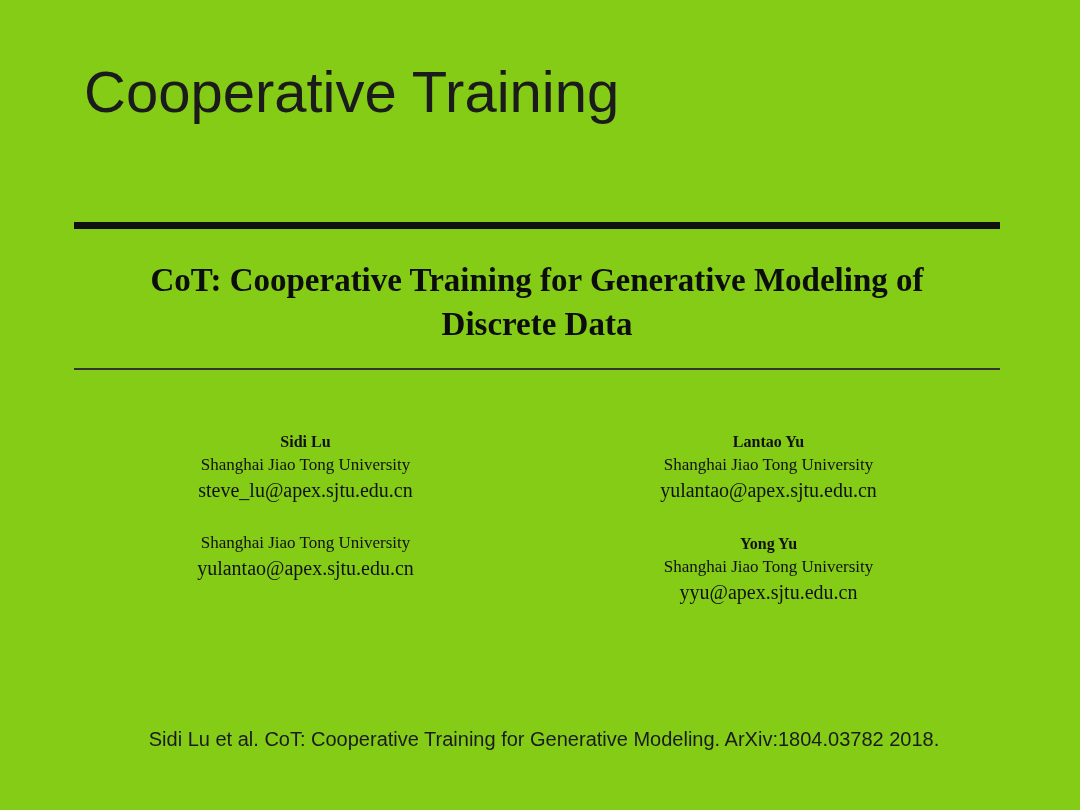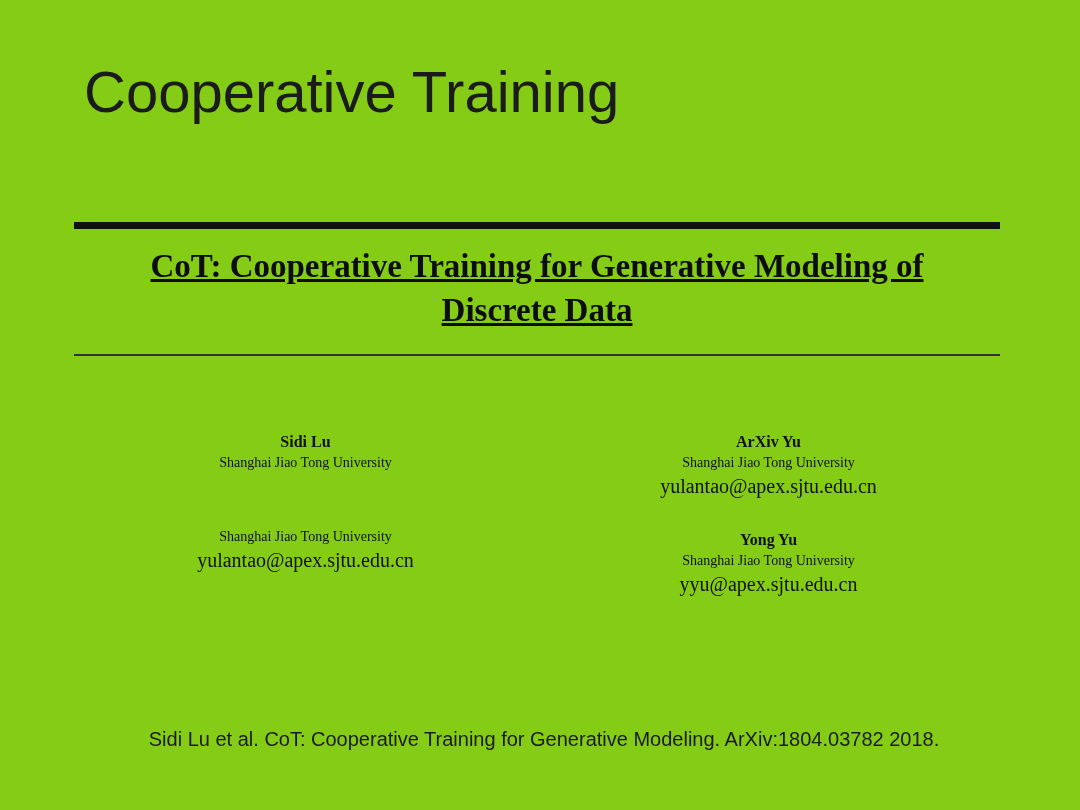--- a/index.html
+++ b/index.html
@@ -42,22 +42,21 @@
     background: #111111;
     width: 926px;
   }
   .paper-title {
     font-family: "Liberation Serif", serif;
     font-weight: bold;
     font-size: 33px;
     line-height: 1.32;
     text-align: center;
     color: #0d0d0d;
-    padding: 16px 28px 22px 28px;
-    text-decoration: underline;
+    padding: 30px 28px 22px 28px;
   }
   .rule-bottom {
     height: 2px;
     background: #333333;
     width: 926px;
   }
   .authors {
     position: absolute;
     left: 74px;
     top: 430px;
@@ -72,21 +71,21 @@
     font-family: "Liberation Serif", serif;
     color: #111111;
     margin-bottom: 28px;
   }
   .author-name {
     font-weight: bold;
     font-size: 16px;
     line-height: 1.5;
   }
   .author-affil {
-    font-size: 14px;
+    font-size: 17px;
     line-height: 1.35;
   }
   .author-email {
     font-size: 20px;
     line-height: 1.35;
   }
   .citation {
     position: absolute;
     left: 4px;
     top: 728px;
@@ -107,23 +106,24 @@
   <div class="paper-card">
     <div class="rule-top"></div>
     <div class="paper-title">CoT: Cooperative Training for Generative Modeling of Discrete Data</div>
     <div class="rule-bottom"></div>
   </div>
 
   <div class="authors">
     <div class="author-block">
       <div class="author-name">Sidi Lu</div>
       <div class="author-affil">Shanghai Jiao Tong University</div>
+      <div class="author-email">steve_lu@apex.sjtu.edu.cn</div>
     </div>
     <div class="author-block">
-      <div class="author-name">ArXiv Yu</div>
+      <div class="author-name">Lantao Yu</div>
       <div class="author-affil">Shanghai Jiao Tong University</div>
       <div class="author-email">yulantao@apex.sjtu.edu.cn</div>
     </div>
     <div class="author-block">
       <div class="author-affil">Shanghai Jiao Tong University</div>
       <div class="author-email">yulantao@apex.sjtu.edu.cn</div>
     </div>
     <div class="author-block">
       <div class="author-name">Yong Yu</div>
       <div class="author-affil">Shanghai Jiao Tong University</div>

